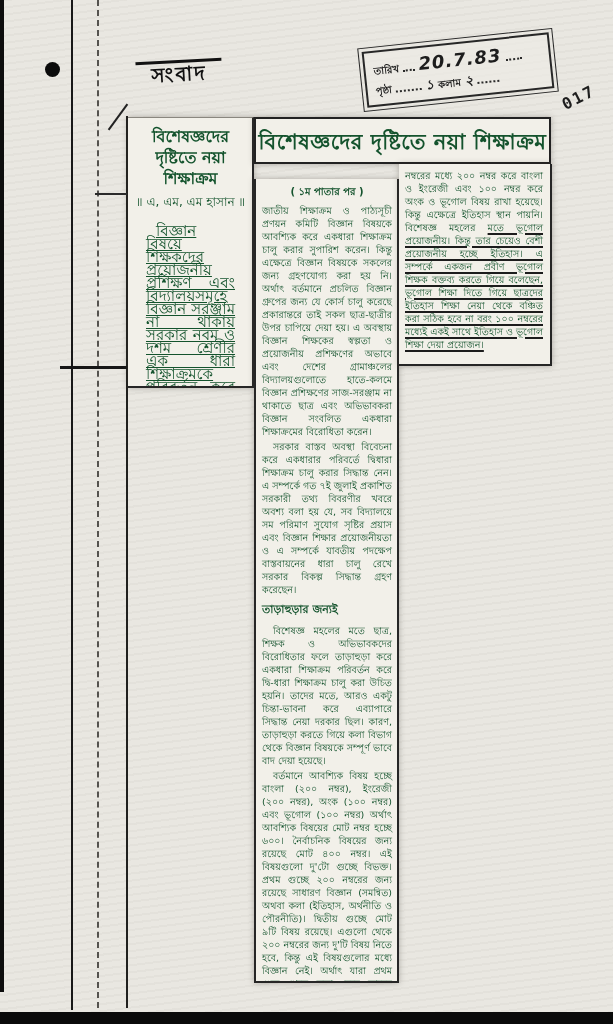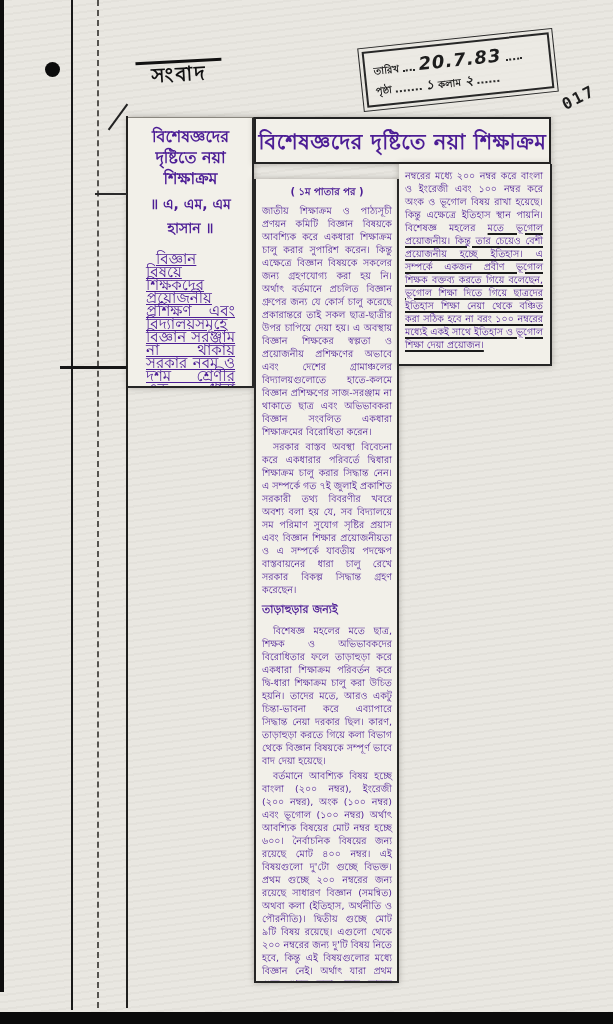--- a/index.html
+++ b/index.html
@@ -48,29 +48,29 @@
     border:2px solid #272727;outline:1px solid #272727;outline-offset:3px;
     transform:rotate(-6deg);background:rgba(238,236,230,0.6);
     padding:5px 8px 0 8px;box-sizing:border-box;color:#1d1d1d;
   }
   .stamp-row{display:flex;align-items:baseline;gap:4px;white-space:nowrap;}
   .stamp-label{font-size:10px;font-weight:bold;}
   .dots{display:inline-block;height:6px;border-bottom:2px dotted #2a2a2a;}
   .stamp-date{font-size:18px;font-weight:bold;font-style:italic;letter-spacing:1px;}
   .stamp-small{font-size:13px;font-weight:bold;font-style:italic;}
   
-  .clip{background:#f2f0e9;color:#4c1d95;box-sizing:border-box;overflow:hidden;
+  .clip{background:#f2f0e9;color:#14532d;box-sizing:border-box;overflow:hidden;
     box-shadow:0 0 6px rgba(60,55,45,0.35);}
   .clip-left{
     left:128px;top:117px;width:126px;height:271px;
     border-right:2px solid #262626;border-bottom:2px solid #262626;border-top:1px solid #8a877f;
     padding:8px 5px 2px 6px;
   }
   .side-headline{font-size:16px;line-height:1.32;font-weight:bold;text-align:center;margin:0 0 4px 0;}
-  .byline{font-size:14px;text-align:center;font-weight:bold;margin:0 0 4px 0;}
+  .byline{font-size:12px;text-align:center;font-weight:normal;margin:0 0 4px 0;}
   .side-body{font-size:15px;line-height:13px;text-align:justify;margin:12px;text-indent:10px;text-decoration:underline;}
   .clip-headbox{
     left:254px;top:117px;width:297px;height:47px;
     border:2.5px solid #222;padding-top:7px;
   }
   .main-headline{font-size:21px;font-weight:bold;text-align:center;margin:0;letter-spacing:.5px;}
   .clip-colmid{
     left:254px;top:179px;width:145px;height:804px;
     border-left:2px solid #262626;border-right:2px solid #262626;border-bottom:2.5px solid #262626;
     padding:5px 5px 0 6px;

